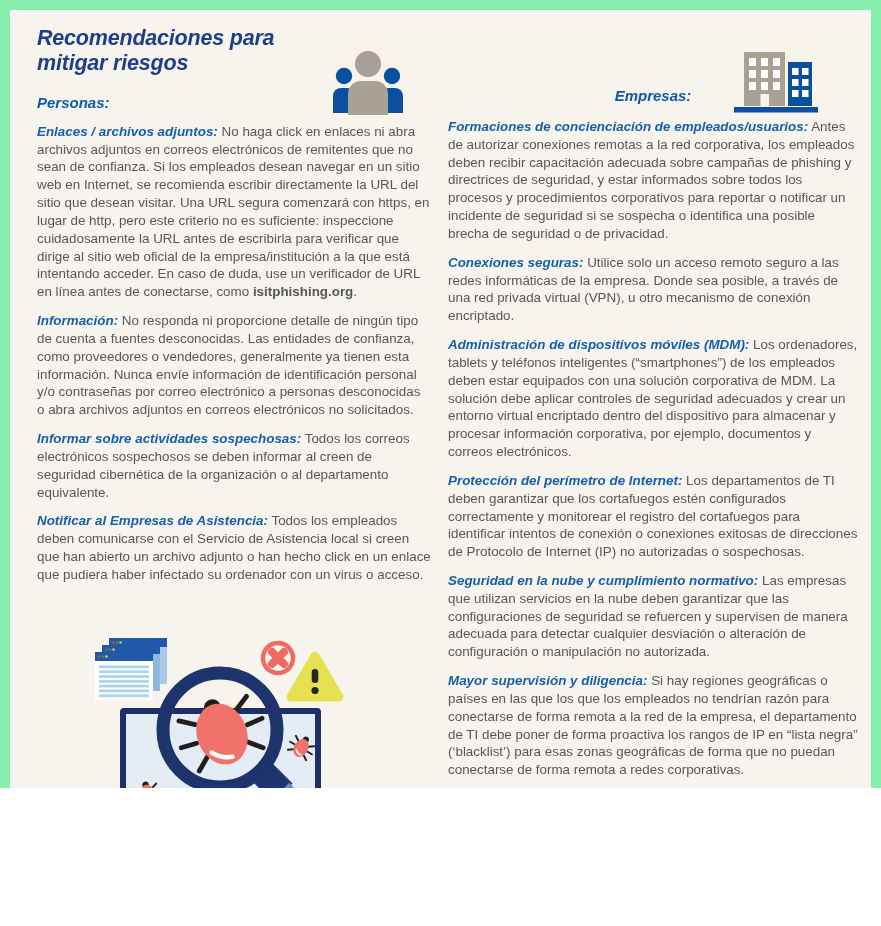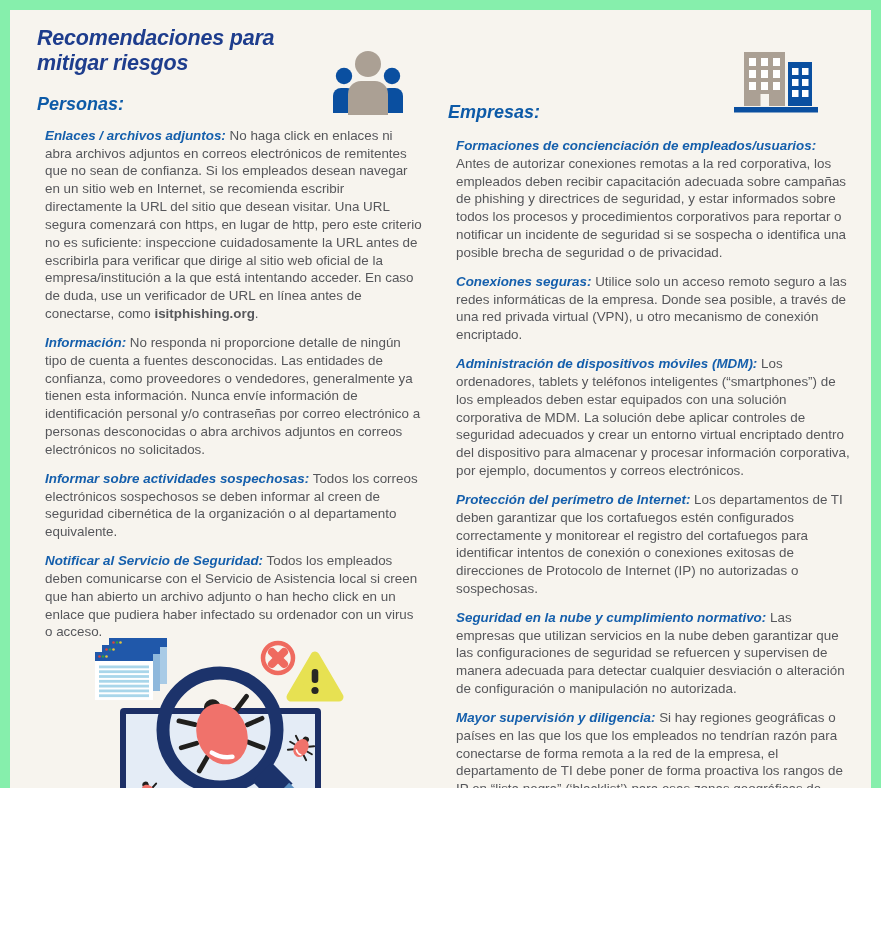--- a/index.html
+++ b/index.html
@@ -16,26 +16,26 @@
   .col-right { left:448px; top:86px; width:410px; }
 
   h1.title {
     margin:0; width:272px;
     font-size:21.5px; line-height:1.16;
     color:#1e3d8d; font-style:italic; font-weight:bold;
     letter-spacing:-0.2px;
   }
   h2.section {
     margin:17px 0 10px;
-    font-size:18px; color:#0d5aa7;
+    font-size:15px; color:#0d5aa7;
     font-style:italic; font-weight:bold;
   }
-  .col-right h2.section { margin-top:15px; margin-bottom:12px; }
-
-  p.item { margin:0 8px 11px; }
+  .col-right h2.section { margin-top:0; margin-bottom:12px;text-align:center; }
+
+  p.item { margin:0 0 11px; }
   .lead { color:#155fac; font-weight:bold; font-style:italic; }
   .b { font-weight:bold; }
 
   .people-icon   { position:absolute; left:332px; top:47px; }
   .building-icon { position:absolute; left:731px; top:40px; }
   .illustration  { position:absolute; left:85px;  top:622px; }
 </style>
 </head>
 <body>
 
@@ -84,21 +84,21 @@
   <div class="col col-left">
     <h1 class="title">Recomendaciones para mitigar riesgos</h1>
     <h2 class="section">Personas:</h2>
 
     <p class="item"><span class="lead">Enlaces / archivos adjuntos:</span><span> No haga click en enlaces ni abra archivos adjuntos en correos electrónicos de remitentes que no sean de confianza. Si los empleados desean navegar en un sitio web en Internet, se recomienda escribir directamente la URL del sitio que desean visitar. Una URL segura comenzará con https, en lugar de http, pero este criterio no es suficiente: inspeccione cuidadosamente la URL antes de escribirla para verificar que dirige al sitio web oficial de la empresa/institución a la que está intentando acceder. En caso de duda, use un verificador de URL en línea antes de conectarse, como </span><span class="b">isitphishing.org</span><span>.</span></p>
 
     <p class="item"><span class="lead">Información:</span><span> No responda ni proporcione detalle de ningún tipo de cuenta a fuentes desconocidas. Las entidades de confianza, como proveedores o vendedores, generalmente ya tienen esta información. Nunca envíe información de identificación personal y/o contraseñas por correo electrónico a personas desconocidas o abra archivos adjuntos en correos electrónicos no solicitados.</span></p>
 
     <p class="item"><span class="lead">Informar sobre actividades sospechosas:</span><span> Todos los correos electrónicos sospechosos se deben informar al creen de seguridad cibernética de la organización o al departamento equivalente.</span></p>
 
-    <p class="item"><span class="lead">Notificar al Servicio de Seguridad:</span><span> Todos los empleados deben comunicarse con el Servicio de Asistencia local si creen que han abierto un archivo adjunto o han hecho click en un enlace que pudiera haber infectado su ordenador con un virus o acceso.</span></p>
+    <p class="item"><span class="lead">Notificar al Empresas de Asistencia:</span><span> Todos los empleados deben comunicarse con el Servicio de Asistencia local si creen que han abierto un archivo adjunto o han hecho click en un enlace que pudiera haber infectado su ordenador con un virus o acceso.</span></p>
   </div>
 
   <div class="col col-right">
     <h2 class="section">Empresas:</h2>
 
     <p class="item"><span class="lead">Formaciones de concienciación de empleados/usuarios:</span><span> Antes de autorizar conexiones remotas a la red corporativa, los empleados deben recibir capacitación adecuada sobre campañas de phishing y directrices de seguridad, y estar informados sobre todos los procesos y procedimientos corporativos para reportar o notificar un incidente de seguridad si se sospecha o identifica una posible brecha de seguridad o de privacidad.</span></p>
 
     <p class="item"><span class="lead">Conexiones seguras:</span><span> Utilice solo un acceso remoto seguro a las redes informáticas de la empresa. Donde sea posible, a través de una red privada virtual (VPN), u otro mecanismo de conexión encriptado.</span></p>
 
 

